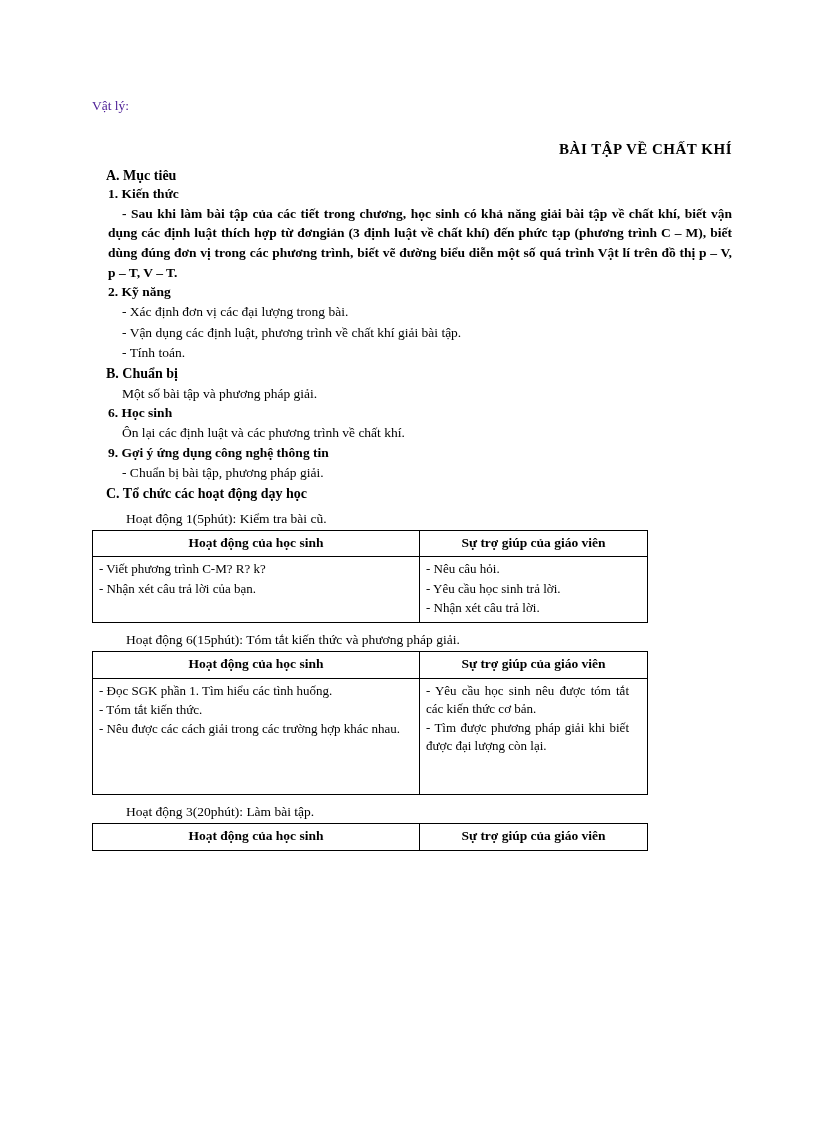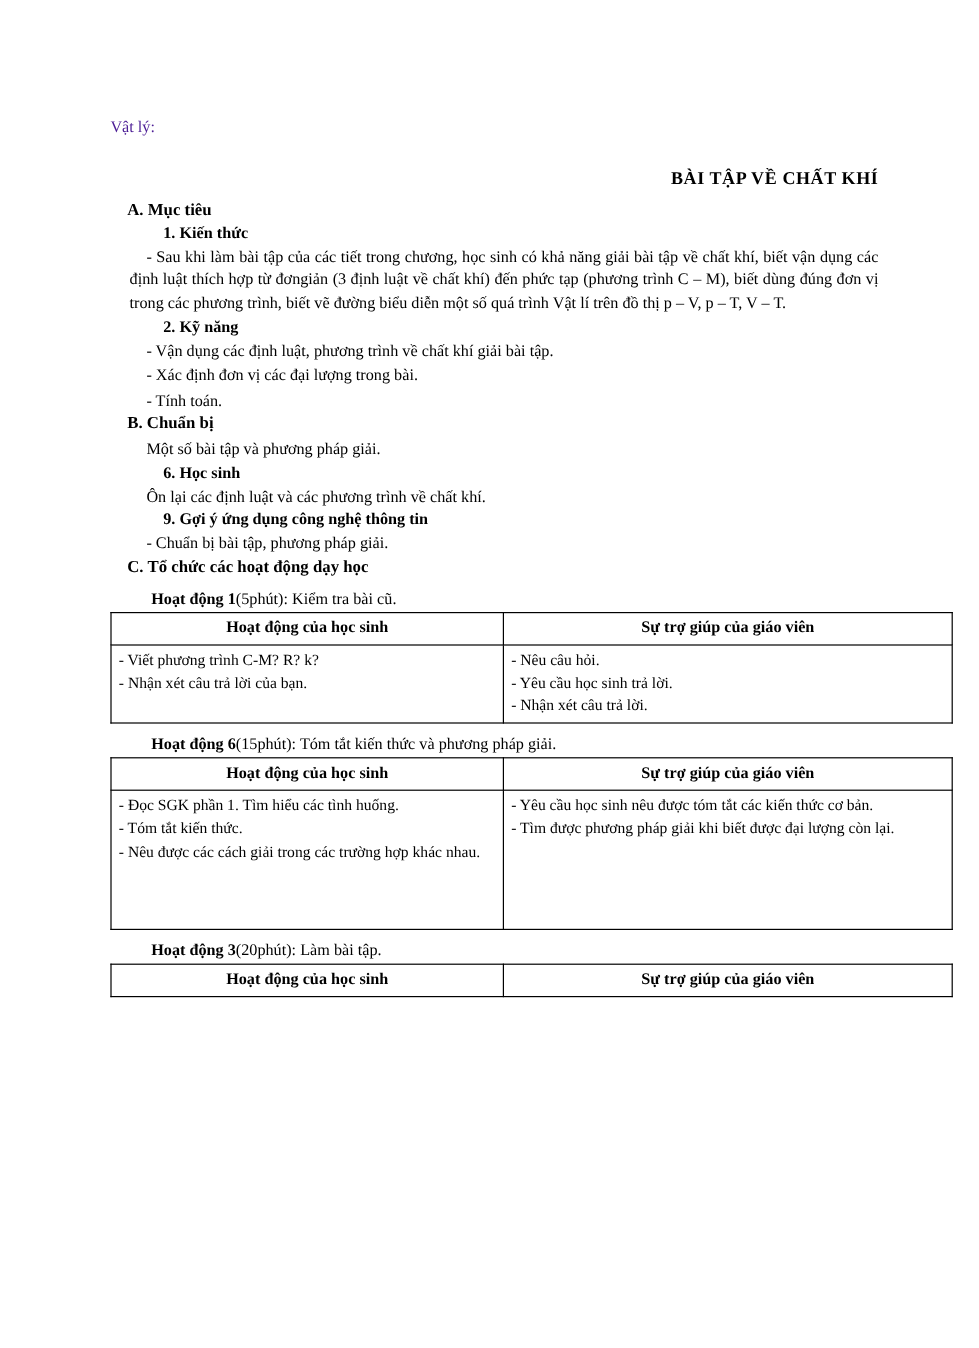--- a/index.html
+++ b/index.html
@@ -41,50 +41,51 @@
   .sec-head {
     font-weight: bold;
     font-size: 14px;
     margin-left: 14px;
     margin-top: 3px;
     margin-bottom: 2px;
   }
   .sub-head {
     font-weight: bold;
     font-size: 13.5px;
-    margin-left: 44px;
+    margin-left: 16px;
     margin-top: 2px;
     margin-bottom: 2px;
   }
   .para {
     font-size: 13.5px;
     line-height: 1.45;
     text-align: justify;
     margin-left: 16px;
     margin-top: 1px;
     margin-bottom: 1px;
   }
   .para.indent {
     text-indent: 14px;
+    font-weight: bold;
   }
   .para.noind {
     margin-left: 30px;
   }
   .activity {
     font-size: 13.5px;
     margin-left: 34px;
     margin-top: 9px;
     margin-bottom: 3px;
   }
   .activity b {
-    font-weight: bold;
+    font-weight: normal;
   }
   table.act {
     border-collapse: collapse;
-    width: 702px;
+    width: 556px;
     margin-left: 0px;
     margin-top: 2px;
     table-layout: fixed;
   }
   table.act td, table.act th {
     border: 1px solid #000;
     vertical-align: top;
     padding: 3px 18px 4px 6px;
     font-size: 13px;
     line-height: 1.4;
@@ -110,22 +111,22 @@
 
     <div class="line-plain">Vật lý:</div>
 
     <div class="doc-title">BÀI TẬP VỀ CHẤT KHÍ</div>
 
     <div class="sec-head">A.  Mục tiêu</div>
     <div class="sub-head">1. Kiến thức</div>
     <div class="para indent">- Sau khi làm bài tập của các tiết trong chương, học sinh có khả năng giải bài tập về chất khí, biết vận dụng các định luật thích hợp từ đơngiản (3 định luật về chất khí) đến phức tạp (phương trình C – M), biết dùng đúng đơn vị trong các phương trình, biết vẽ đường biểu diễn một số quá trình Vật lí trên đồ thị p – V, p – T, V – T.</div>
 
     <div class="sub-head">2. Kỹ năng</div>
+    <div class="para noind">- Xác định đơn vị các đại lượng trong bài.</div>
     <div class="para noind">- Vận dụng các định luật, phương trình về chất khí giải bài tập.</div>
-    <div class="para noind">- Xác định đơn vị các đại lượng trong bài.</div>
     <div class="para noind">- Tính toán.</div>
 
     <div class="sec-head">B.  Chuẩn bị</div>
     <div class="para noind">Một số bài tập và phương pháp giải.</div>
     <div class="sub-head">6. Học sinh</div>
     <div class="para noind">Ôn lại các định luật và các phương trình về chất khí.</div>
     <div class="sub-head">9. Gợi  ý ứng dụng  công nghệ thông tin</div>
     <div class="para noind">- Chuẩn bị bài tập, phương pháp giải.</div>
 
     <div class="sec-head">C.  Tổ chức các hoạt động dạy học</div>

